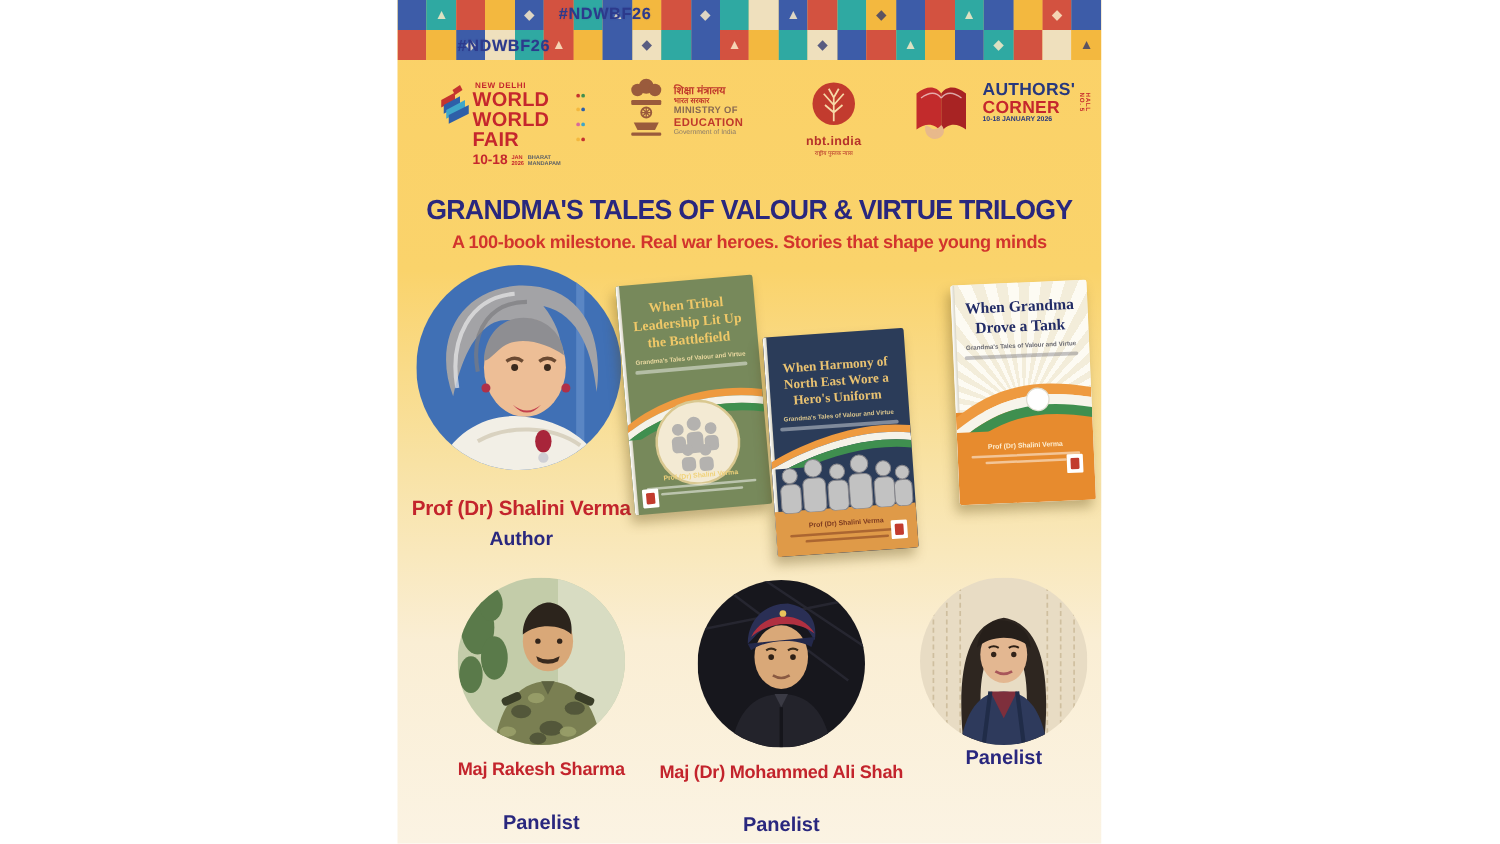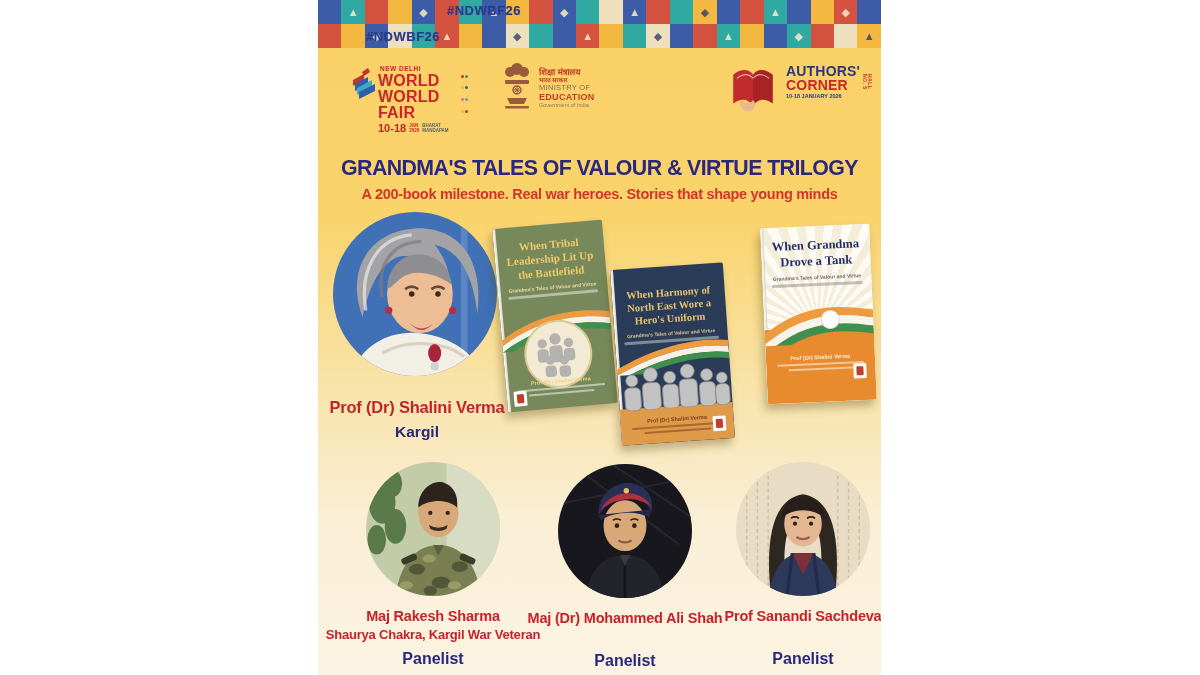--- a/index.html
+++ b/index.html
@@ -28,21 +28,21 @@
   .wbf-dates-row{display:flex;align-items:flex-start;gap:3px;margin-top:2px;}
   .wbf-1018{font-size:11px;font-weight:bold;color:#c5272d;}
   .wbf-small{font-size:4.5px;font-weight:bold;color:#c5272d;line-height:1.15;}
   .wbf-venue{font-size:4.5px;font-weight:bold;color:#5a5f66;line-height:1.15;}
   .wbf-flowers{display:flex;flex-wrap:wrap;width:14px;gap:1px;margin-left:2px;margin-top:2px;}
   .wbf-flowers i{width:3px;height:3px;border-radius:50%;display:block;}
   .moe{left:183px;top:60px;width:125px;display:flex;gap:6px;align-items:center;}
   .moe-text{line-height:1.12;}
   .moe-hi{font-size:8.5px;font-weight:bold;color:#c0392b;}
   .moe-hi2{font-size:6px;font-weight:bold;color:#c0392b;}
-  .moe-min{font-size:7.5px;font-weight:normal;color:#8a6a52;letter-spacing:.3px;}
+  .moe-min{font-size:7.5px;font-weight:bold;color:#8a6a52;letter-spacing:.3px;}
   .moe-edu{font-size:9px;font-weight:bold;color:#c0392b;letter-spacing:.3px;}
   .moe-goi{font-size:5.5px;color:#8a7a68;}
   .nbt{left:313px;top:64px;width:72px;text-align:center;}
   .nbt-name{font-size:10px;font-weight:bold;color:#b5322a;letter-spacing:.3px;margin-top:1px;}
   .nbt-hindi{font-size:4.5px;color:#b5322a;}
   .ac{left:408px;top:64px;width:150px;display:flex;gap:6px;align-items:flex-start;}
   .ac-text{line-height:1;position:relative;padding-right:10px;}
   .ac-l1{font-size:14px;font-weight:bold;color:#27387e;letter-spacing:.2px;}
   .ac-l2{font-size:14px;font-weight:bold;color:#c5272d;letter-spacing:.2px;}
   .ac-dates{font-size:5.5px;font-weight:bold;color:#27387e;margin-top:2px;}
@@ -269,41 +269,51 @@
     </span>
     <span class="moe-text">
       <div class="moe-hi">शिक्षा मंत्रालय</div>
       <div class="moe-hi2">भारत सरकार</div>
       <div class="moe-min">MINISTRY OF</div>
       <div class="moe-edu">EDUCATION</div>
       <div class="moe-goi">Government of India</div>
     </span>
   </div>
 
+  <div class="logo nbt">
+    <span>
+      <svg width="38" height="38" viewBox="0 0 38 38">
+        <circle cx="19" cy="19" r="17" fill="#c23b2e"></circle>
+        <path d="M19 33 L19 14 M19 20 L11 11 M19 20 L27 11 M19 26 L12 20 M19 26 L26 20 M19 14 L15 7 M19 14 L23 7" stroke="#f6d9a8" stroke-width="1.4" fill="none"></path>
+      </svg>
+    </span>
+    <div class="nbt-name">nbt.india</div>
+    <div class="nbt-hindi">राष्ट्रीय पुस्तक न्यास</div>
+  </div>
 
   <div class="logo ac">
     <span>
       <svg width="54" height="54" viewBox="0 0 60 60">
         <path d="M8 12 C18 4 26 6 30 12 L30 46 C24 38 16 38 8 44 Z" fill="#c22b2c"></path>
         <path d="M52 12 C42 4 34 6 30 12 L30 46 C36 38 44 38 52 44 Z" fill="#a82323"></path>
         <path d="M12 16 C20 10 26 11 30 16 M48 16 C40 10 34 11 30 16" stroke="#ffffff" stroke-width="1.2" fill="none" opacity=".6"></path>
         <path d="M16 40 C14 48 20 54 27 52 C33 50 34 44 30 40 C27 44 22 45 20 42 Z" fill="#e8b98b"></path>
         <circle cx="24" cy="47" r="2.5" fill="#e8b98b"></circle>
       </svg>
     </span>
     <span class="ac-text">
       <div class="ac-l1">AUTHORS'</div>
       <div class="ac-l2">CORNER</div>
       <div class="ac-dates">10-18 JANUARY 2026</div>
       <div class="ac-hall">HALL NO. 5</div>
     </span>
   </div>
 
   <div class="title">GRANDMA'S TALES OF VALOUR &amp; VIRTUE TRILOGY</div>
-  <div class="subtitle">A 200-book milestone. Real war heroes. Stories that shape young minds</div>
+  <div class="subtitle">A 100-book milestone. Real war heroes. Stories that shape young minds</div>
 
   <div class="author-photo">
     <svg viewBox="0 0 100 100">
       <rect width="100" height="100" fill="#4070b5"></rect>
       <rect x="78" y="0" width="4" height="100" fill="#5a86c4"></rect>
       <path d="M18 64 C8 38 20 12 50 10 C78 9 92 30 88 62 C86 44 80 24 62 20 C70 30 72 40 70 46 C62 30 48 24 38 28 C28 33 22 46 18 64 Z" fill="#a3a3a6"></path>
       <path d="M20 60 C16 36 26 16 48 14" stroke="#e8e8ea" stroke-width="2" fill="none" opacity=".7"></path>
       <path d="M30 52 C26 30 38 18 54 18" stroke="#7c7c80" stroke-width="2" fill="none" opacity=".7"></path>
       <ellipse cx="53" cy="50" rx="20" ry="24" fill="#edbe96"></ellipse>
       <path d="M33 46 C34 32 44 24 56 26 C66 28 72 36 72 44 C64 38 50 34 42 40 C37 44 34 48 33 46 Z" fill="#8e8e92"></path>
@@ -313,21 +323,21 @@
       <path d="M47 68 q7 6 14 0 q-7 8 -14 0 Z" fill="#c4404e"></path>
       <circle cx="34" cy="60" r="2.2" fill="#b03048"></circle>
       <circle cx="73" cy="60" r="2.2" fill="#b03048"></circle>
       <path d="M10 100 C18 80 36 72 53 74 C72 76 86 86 92 100 Z" fill="#f2efe6"></path>
       <path d="M30 86 C44 78 66 78 80 88" stroke="#d9d2c0" stroke-width="2" fill="none"></path>
       <ellipse cx="62" cy="86" rx="4" ry="5.5" fill="#a8253a"></ellipse>
       <circle cx="62" cy="94" r="2.5" fill="#cfcfd4"></circle>
     </svg>
   </div>
   <div class="author-name">Prof (Dr) Shalini Verma</div>
-  <div class="author-role">Kargil</div>
+  <div class="author-role">Author</div>
 
   <div class="book book1">
     <div class="bk-title">When Tribal Leadership Lit Up the Battlefield</div>
     <div class="bk-series">Grandma's Tales of Valour and Virtue</div>
     <div class="bk-line"></div>
     <svg class="bk-ribbon" height="40" viewBox="0 0 110 40" preserveAspectRatio="none">
       <path d="M0 28 C30 8 70 0 110 8 L110 14 C70 6 30 14 0 34 Z" fill="#ee9a3f"></path>
       <path d="M0 34 C30 14 70 6 110 14 L110 20 C70 12 30 20 0 40 Z" fill="#f5f2e8"></path>
       <path d="M0 40 C30 20 70 12 110 20 L110 26 C70 18 30 26 0 46 Z" fill="#3f8f4f"></path>
     </svg>
@@ -440,21 +450,20 @@
             <ellipse cx="66" cy="92" rx="5" ry="3"></ellipse>
             <ellipse cx="30" cy="92" rx="5" ry="3"></ellipse>
           </g>
         <rect x="26" y="70" width="12" height="5" rx="2" transform="rotate(-24 32 72)" fill="#3a3e28"></rect>
         <rect x="70" y="70" width="12" height="5" rx="2" transform="rotate(24 76 72)" fill="#3a3e28"></rect>
         <path d="M50 62 L54 70 L58 62" fill="#5c6140"></path>
       </svg>
     </div>
     <div class="p-name">
       <div>Maj Rakesh Sharma</div>
-      <div class="p-sub">Shaurya Chakra, Kargil War Veteran</div>
     </div>
     <div class="p-role">Panelist</div>
   </div>
 
   <div class="person p2">
     <div class="pp">
       <svg viewBox="0 0 100 100">
         <rect width="100" height="100" fill="#17171d"></rect>
         <path d="M0 30 L100 10 M10 0 L90 60 M100 40 L40 0" stroke="#262630" stroke-width="1.5"></path>
         <ellipse cx="50" cy="46" rx="16" ry="19" fill="#d9a878"></ellipse>
@@ -490,20 +499,16 @@
         <path d="M34 42 C36 28 44 24 52 26 C62 28 66 36 66 42 C58 34 42 34 34 42 Z" fill="#261f1a"></path>
         <circle cx="44" cy="46" r="1.6" fill="#33241a"></circle>
           <circle cx="56" cy="46" r="1.6" fill="#33241a"></circle>
         <path d="M41 42 q3 -2 6 0 M53 42 q3 -2 6 0" stroke="#2e2015" stroke-width="1.2" fill="none"></path>
         <path d="M45 56 q5 3 10 0" stroke="#a8565a" stroke-width="1.6" fill="none"></path>
         <path d="M24 100 C28 76 38 68 50 68 C64 68 72 78 76 100 Z" fill="#2e3a5c"></path>
         <path d="M42 68 L50 84 L58 68 Z" fill="#7e2f3c"></path>
         <path d="M42 68 L38 100 M58 68 L62 100" stroke="#202c48" stroke-width="2.5"></path>
       </svg>
     </div>
-    <div class="p-name">
-      <div>Prof Sanandi Sachdeva</div>
-      <div class="p-sub"></div>
-    </div>
     <div class="p-role">Panelist</div>
   </div>
 
 </div>
 
 </body></html>

